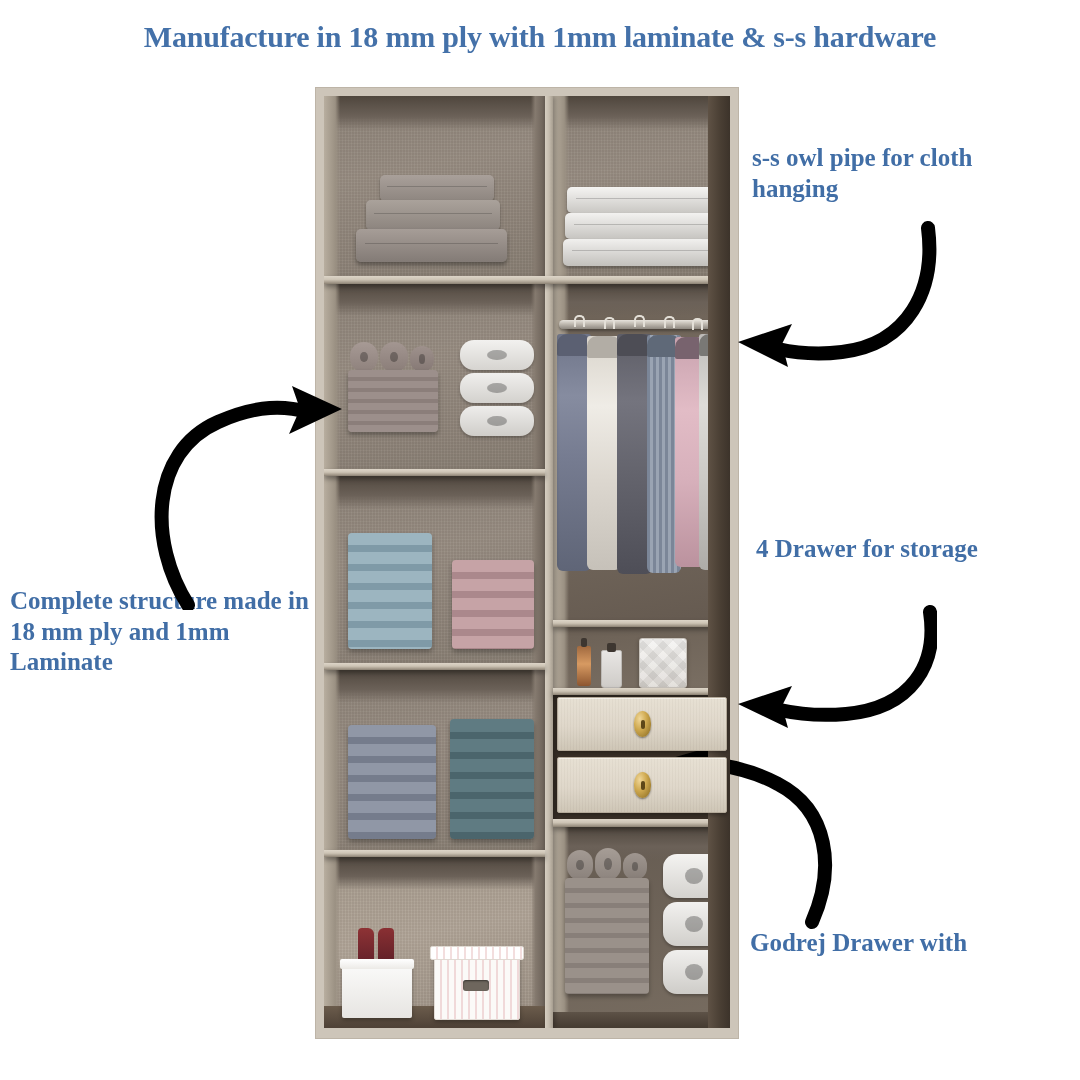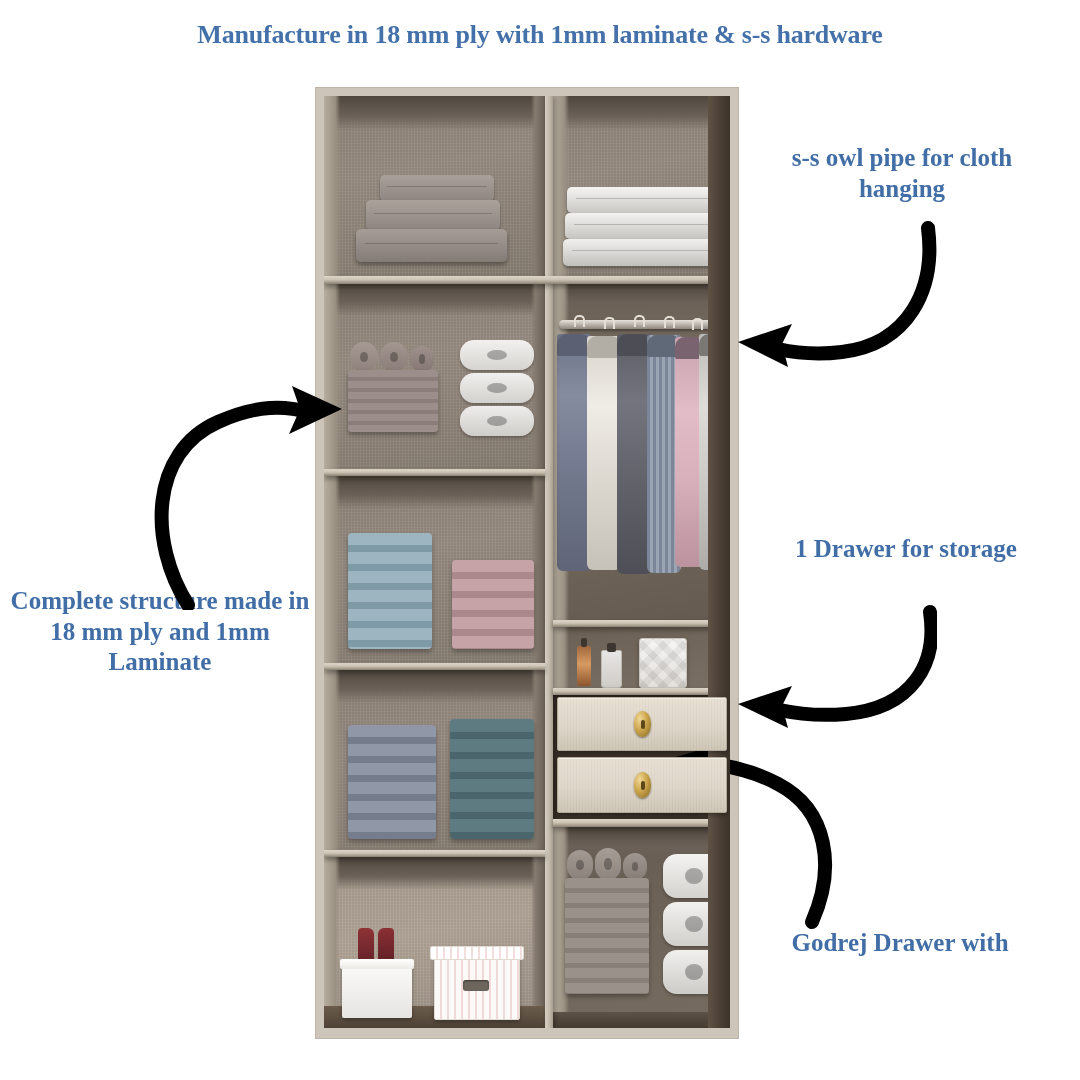--- a/index.html
+++ b/index.html
@@ -9,34 +9,34 @@
     font-family:"Liberation Serif", serif;
     overflow:hidden;
     position:relative;
   }
   #stage{position:absolute;inset:0;width:1080px;height:1080px;}
 
   
   .title{
     position:absolute;left:0;top:20px;width:1080px;
     text-align:center;
-    font-size:26px;font-weight:bold;
+    font-size:30px;font-weight:bold;
     letter-spacing:-0.2px;
     color:#4471a9;
     font-family:"Liberation Serif", serif;
   }
 
   
   .callout{
     position:absolute;
     color:#416ea6;
     font-weight:bold;
     font-size:25px;
     line-height:1.22;
-    text-align:center;
+    text-align:left;
     font-family:"Liberation Serif", serif;
   }
   #lbl-hang{left:752px;top:143px;width:300px;}
   #lbl-struct{left:10px;top:586px;width:300px;}
   #lbl-drawer{left:756px;top:534px;width:300px;}
   #lbl-lock{left:750px;top:928px;width:300px;}
 
   
   .arrow{position:absolute;pointer-events:none;}
 
@@ -351,21 +351,21 @@
       <div class="shelf" style="left:229px;top:723px;width:177px;height:8px;"></div>
 
       <div id="side-return"></div>
     </div>
   </div>
 
   <div class="callout" id="lbl-hang">s-s owl pipe for cloth hanging</div>
 
   <div class="callout" id="lbl-struct">Complete structure made in 18 mm ply and 1mm Laminate</div>
 
-  <div class="callout" id="lbl-drawer">1 Drawer for storage</div>
+  <div class="callout" id="lbl-drawer">4 Drawer for storage</div>
 
   <div class="callout" id="lbl-lock">Godrej Drawer with</div>
 
   <svg class="arrow" style="left:140px;top:360px;" width="210" height="250" viewBox="0 0 210 250">
     <path d="M48 245 C 8 182, 10 92, 78 62 C 118 44, 146 46, 168 52" fill="none" stroke="#000" stroke-width="14" stroke-linecap="round"></path>
     <path d="M202 49 L 152 26 L 160 49 L 149 74 Z" fill="#000"></path>
   </svg>
 
   <svg class="arrow" style="left:722px;top:212px;" width="215" height="160" viewBox="0 0 215 160">
     <path d="M206 16 C 214 78, 186 132, 120 140 C 96 143, 74 141, 56 137" fill="none" stroke="#000" stroke-width="14" stroke-linecap="round"></path>

